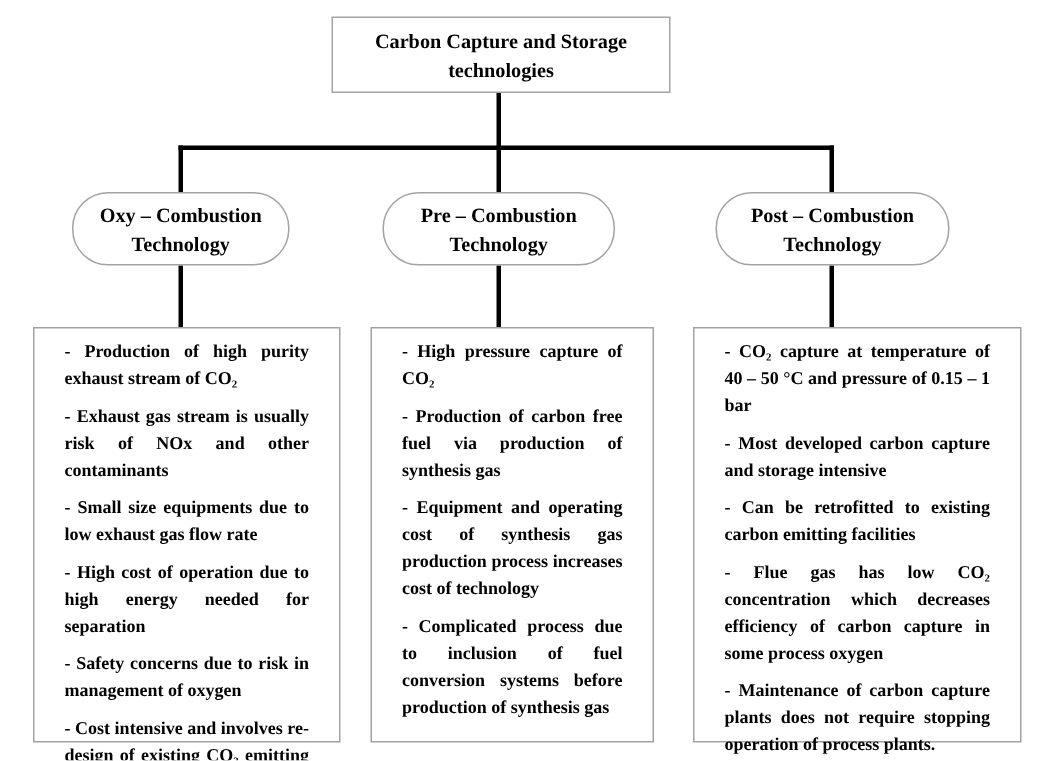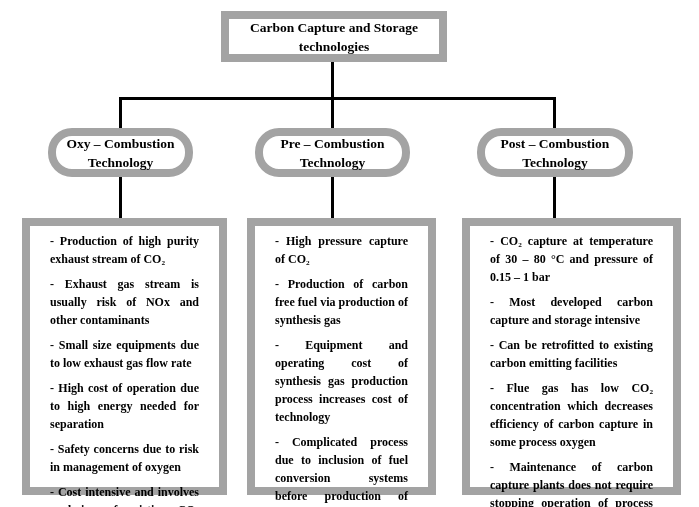--- a/index.html
+++ b/index.html
@@ -8,21 +8,21 @@
     width: 699px;
     height: 507px;
     background: #ffffff;
     font-family: "Liberation Serif", "DejaVu Serif", serif;
     color: #000000;
     overflow: hidden;
   }
   .node {
     position: absolute;
     box-sizing: border-box;
-    border: 8px solid #a3a3a3;
+    border: 1px solid #a3a3a3;
     background: #ffffff;
   }
   .title-box {
     left: 221px; top: 11px; width: 226px; height: 51px;
     display: flex; align-items: center; justify-content: center;
     text-align: center;
     font-weight: bold;
     font-size: 13.5px;
     line-height: 19px;
     padding: 2px 6px;
@@ -103,20 +103,20 @@
   </div>
 
   <div class="node detail-box" id="detail-1">
     <p>- High pressure capture of CO₂</p>
     <p>- Production of carbon free fuel via production of synthesis gas</p>
     <p>- Equipment and operating cost of synthesis gas production process increases cost of technology</p>
     <p>- Complicated process due to inclusion of fuel conversion systems before production of synthesis gas</p>
   </div>
 
   <div class="node detail-box" id="detail-2">
-    <p>- CO₂ capture at temperature of 30 – 80 °C and pressure of 0.15 – 1 bar</p>
+    <p>- CO₂ capture at temperature of 40 – 50 °C and pressure of 0.15 – 1 bar</p>
     <p>- Most developed carbon capture and storage intensive</p>
     <p>- Can be retrofitted to existing carbon emitting facilities</p>
     <p>- Flue gas has low CO₂ concentration which decreases efficiency of carbon capture in some process oxygen</p>
     <p>- Maintenance of carbon capture plants does not require stopping operation of process plants.</p>
   </div>
 
 </div>
 
 </body></html>

